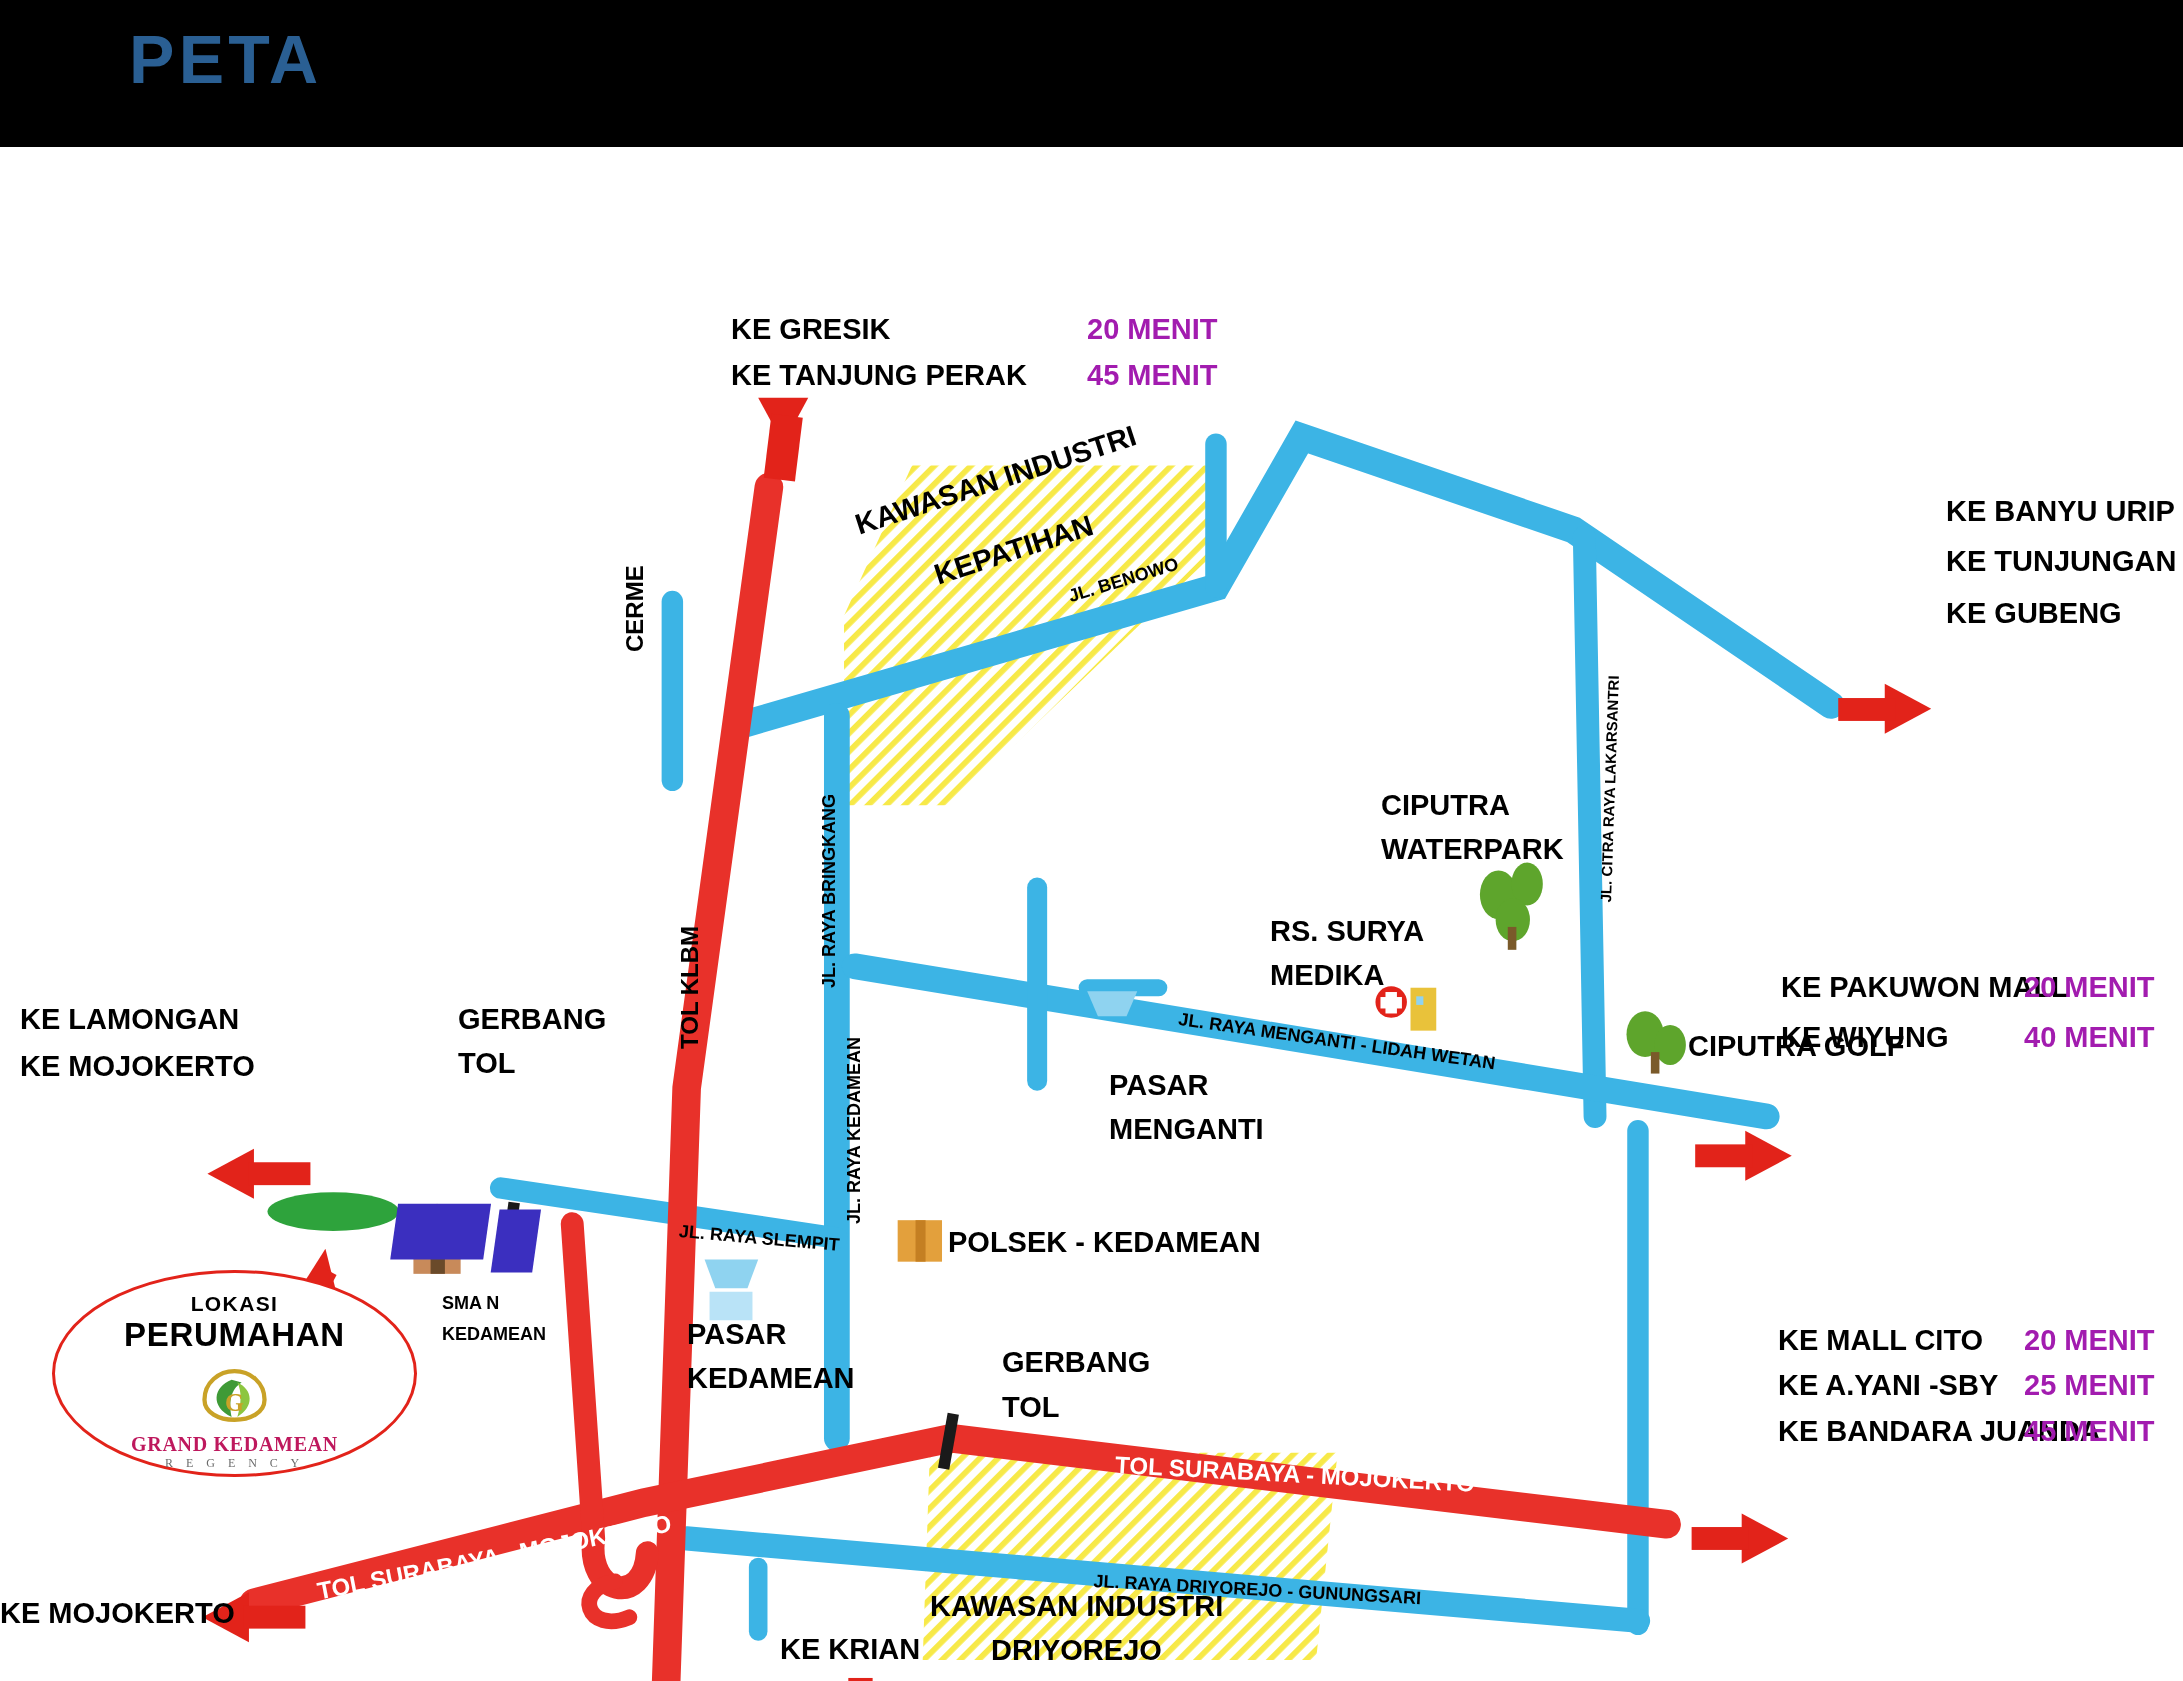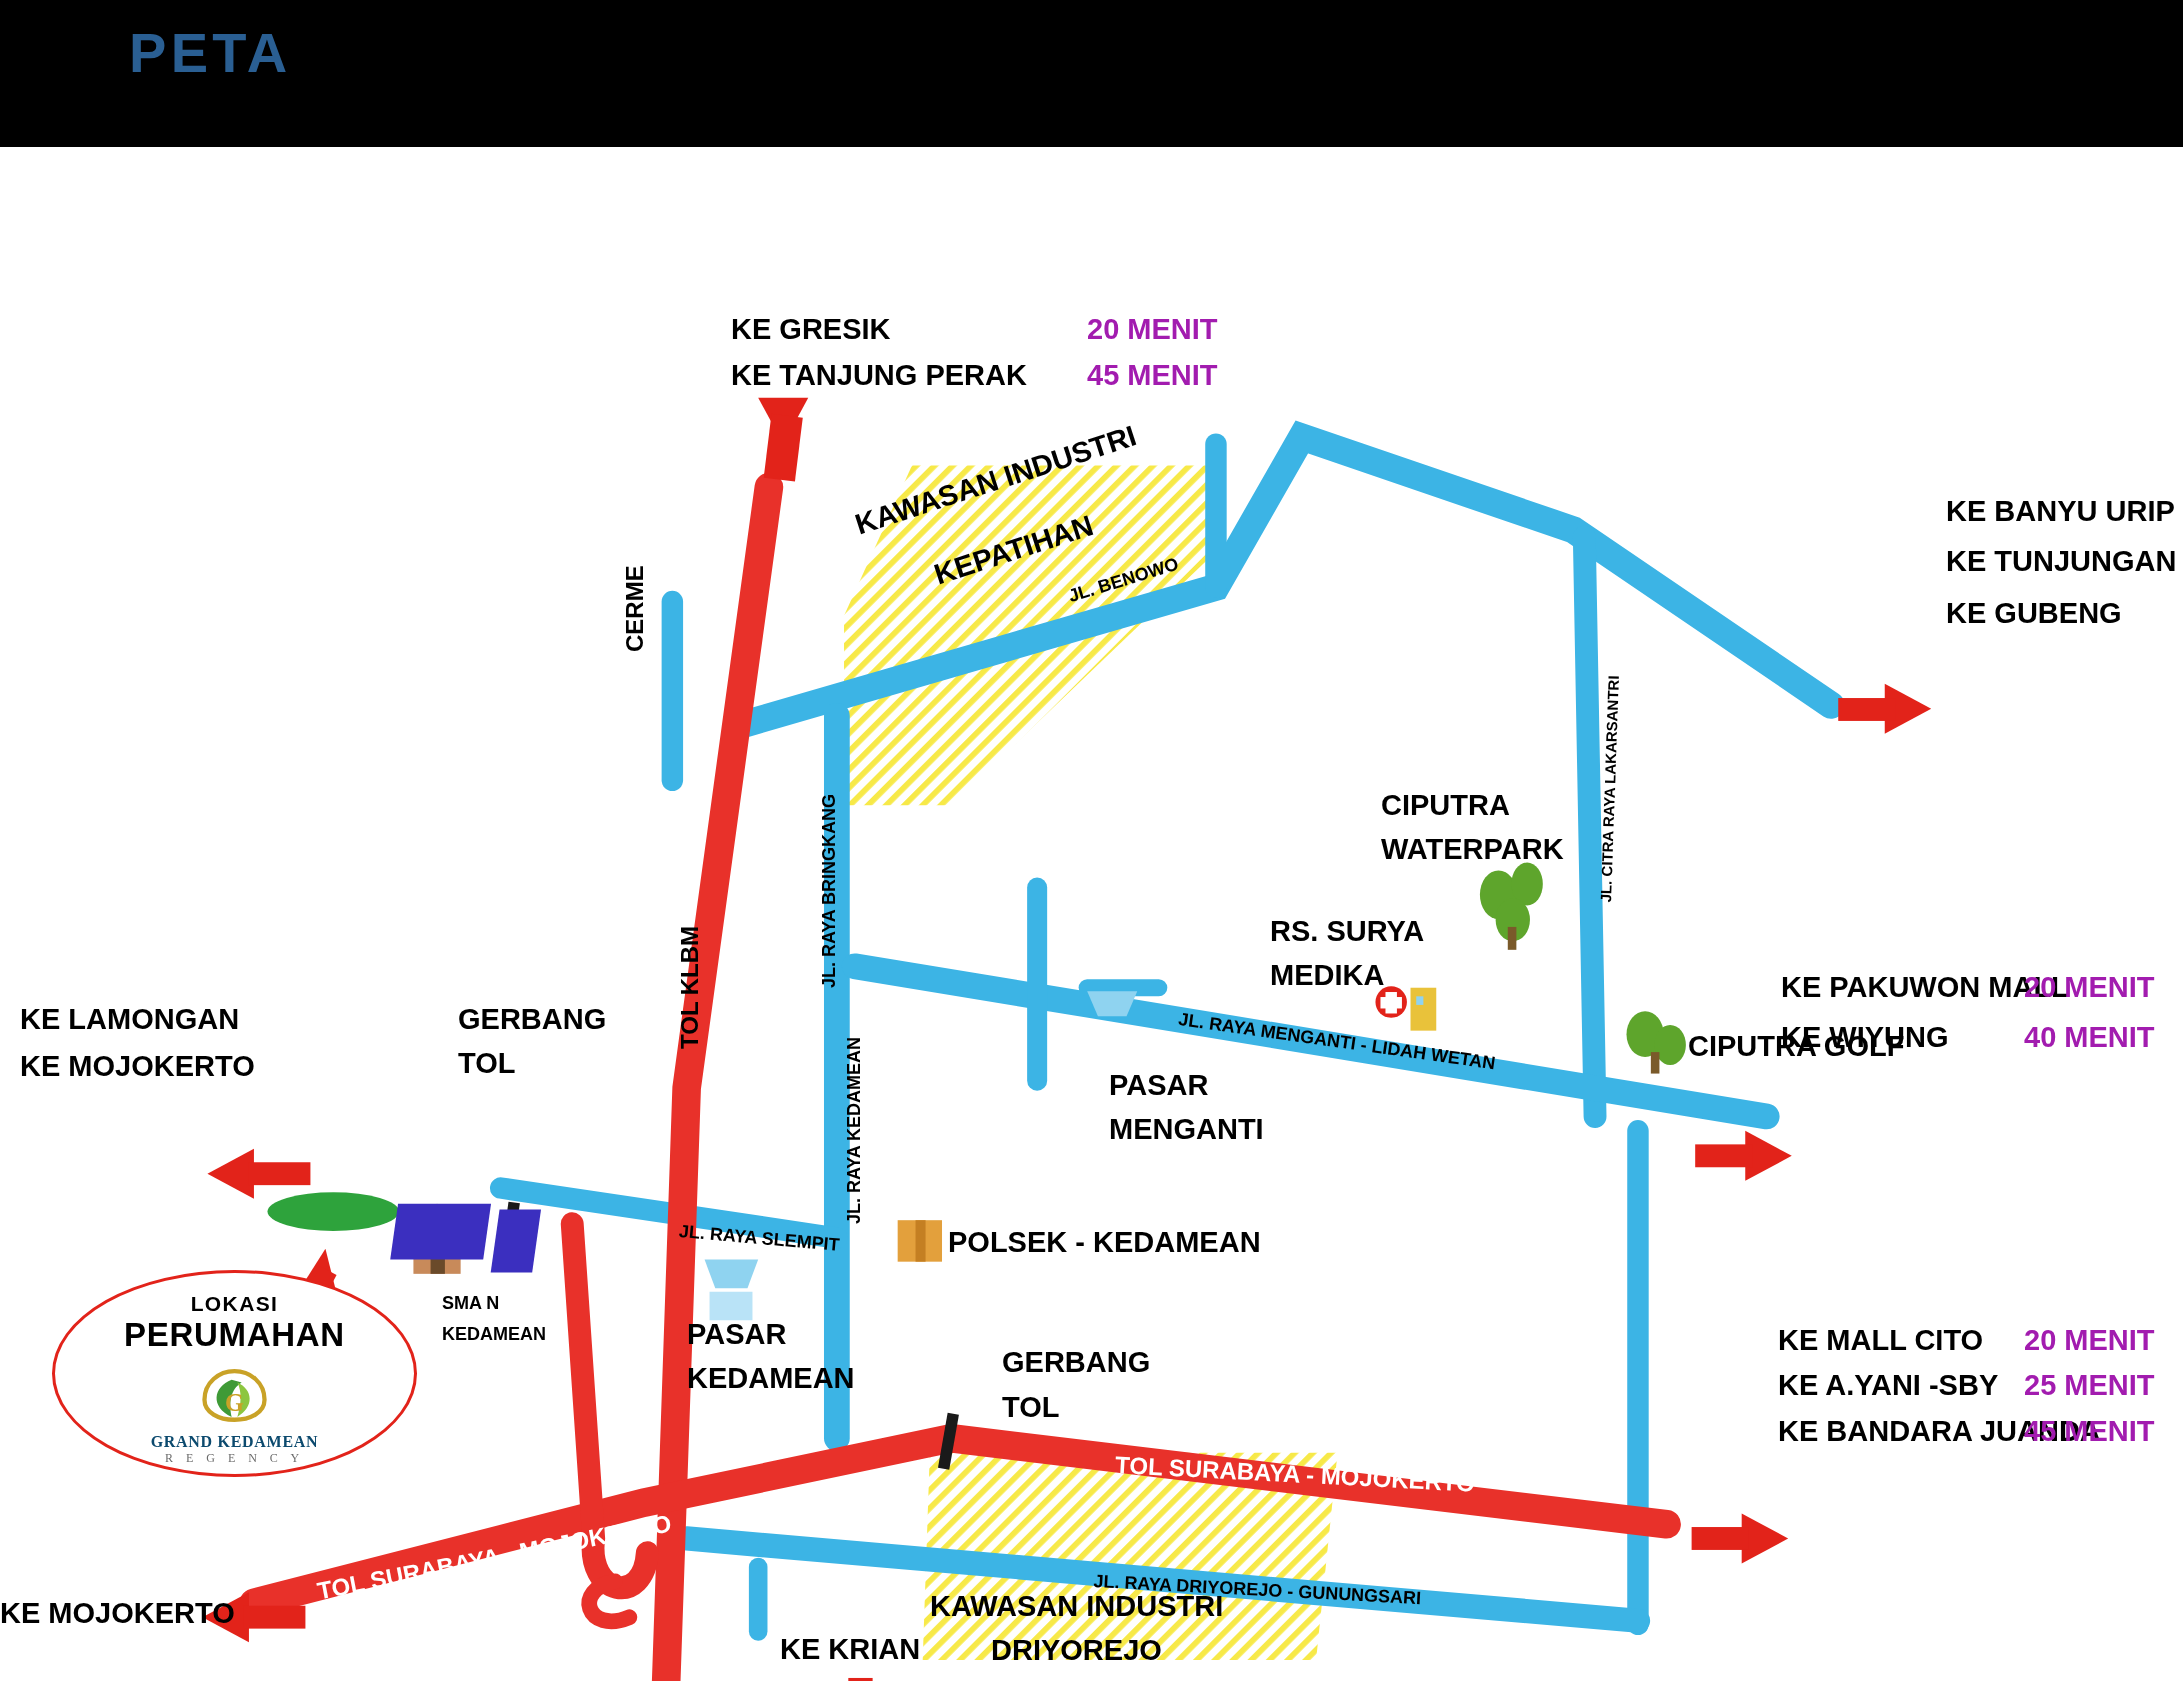--- a/index.html
+++ b/index.html
@@ -20,21 +20,21 @@
     position: absolute;
     left: 0; top: 0;
     width: 2183px;
     height: 147px;
     background: #000000;
   }
   .header-title {
     position: absolute;
     left: 129px;
     top: 20px;
-    font-size: 56px;
+    font-size: 68px;
     font-weight: bold;
     color: #2a5f93;
     letter-spacing: 4.3px;
     font-family: "Liberation Sans", sans-serif;
   }
 
   
   .map-canvas {
     position: absolute;
     left: 0; top: 142px;
@@ -90,23 +90,23 @@
     font-weight: bold;
     letter-spacing: 0.7px;
   }
   .logo-wrap {
     margin-top: 4.3px;
     position: relative;
     height: 74px;
   }
   .brand-name {
     font-family: "Liberation Serif", serif;
-    font-size: 16px;
-    font-weight: bold;
-    color: #0c4a6e;
+    font-size: 20px;
+    font-weight: bold;
+    color: #be185d;
     letter-spacing: 0.7px;
     margin-top: 1.4px;
   }
   .brand-sub {
     font-family: "Liberation Serif", serif;
     font-size: 12px;
     color: #6b6b6b;
     letter-spacing: 5px;
   }
 

